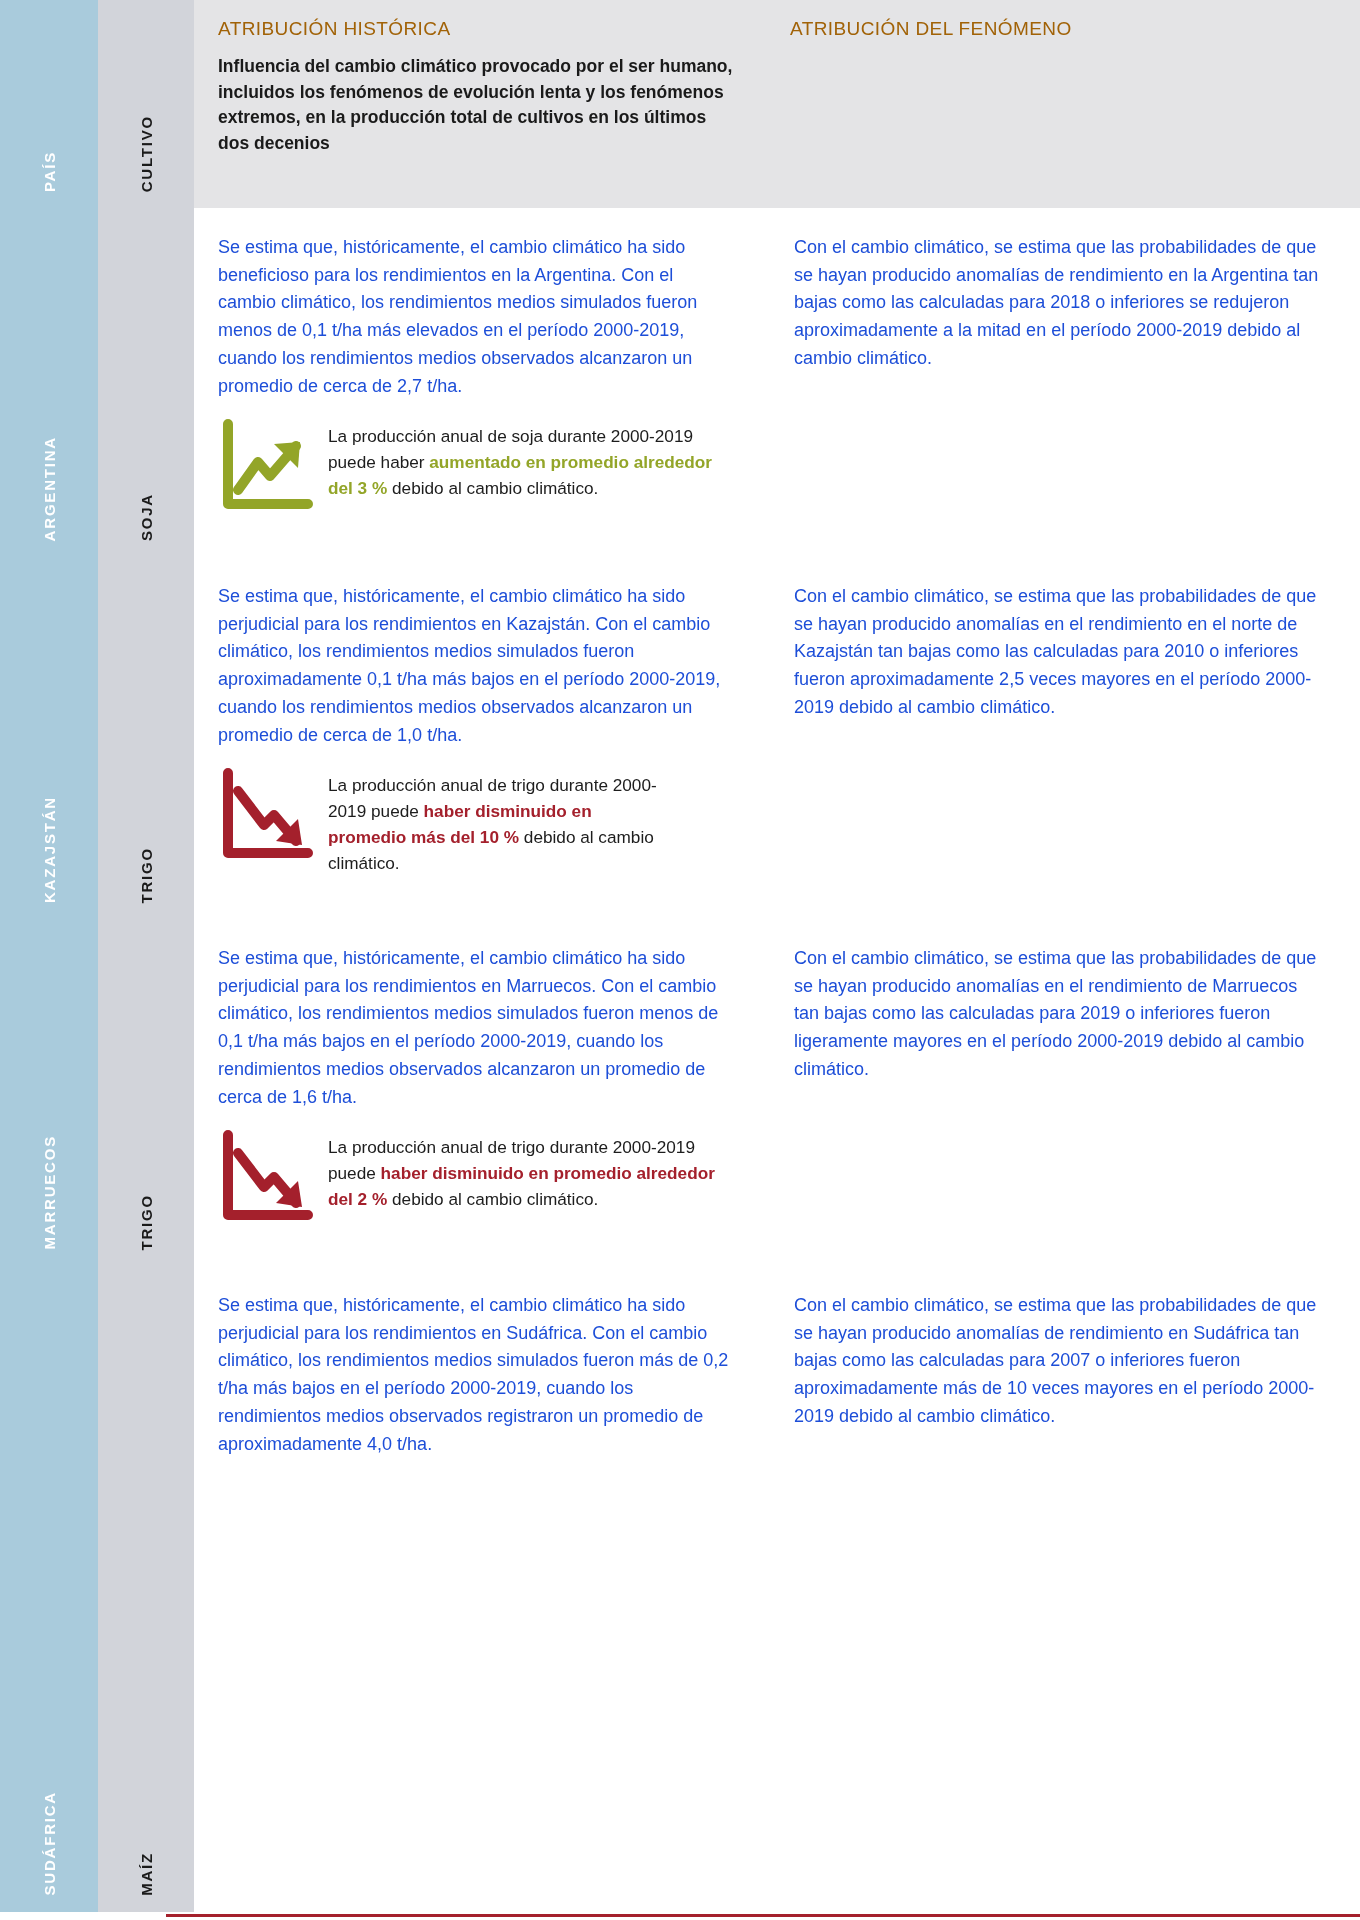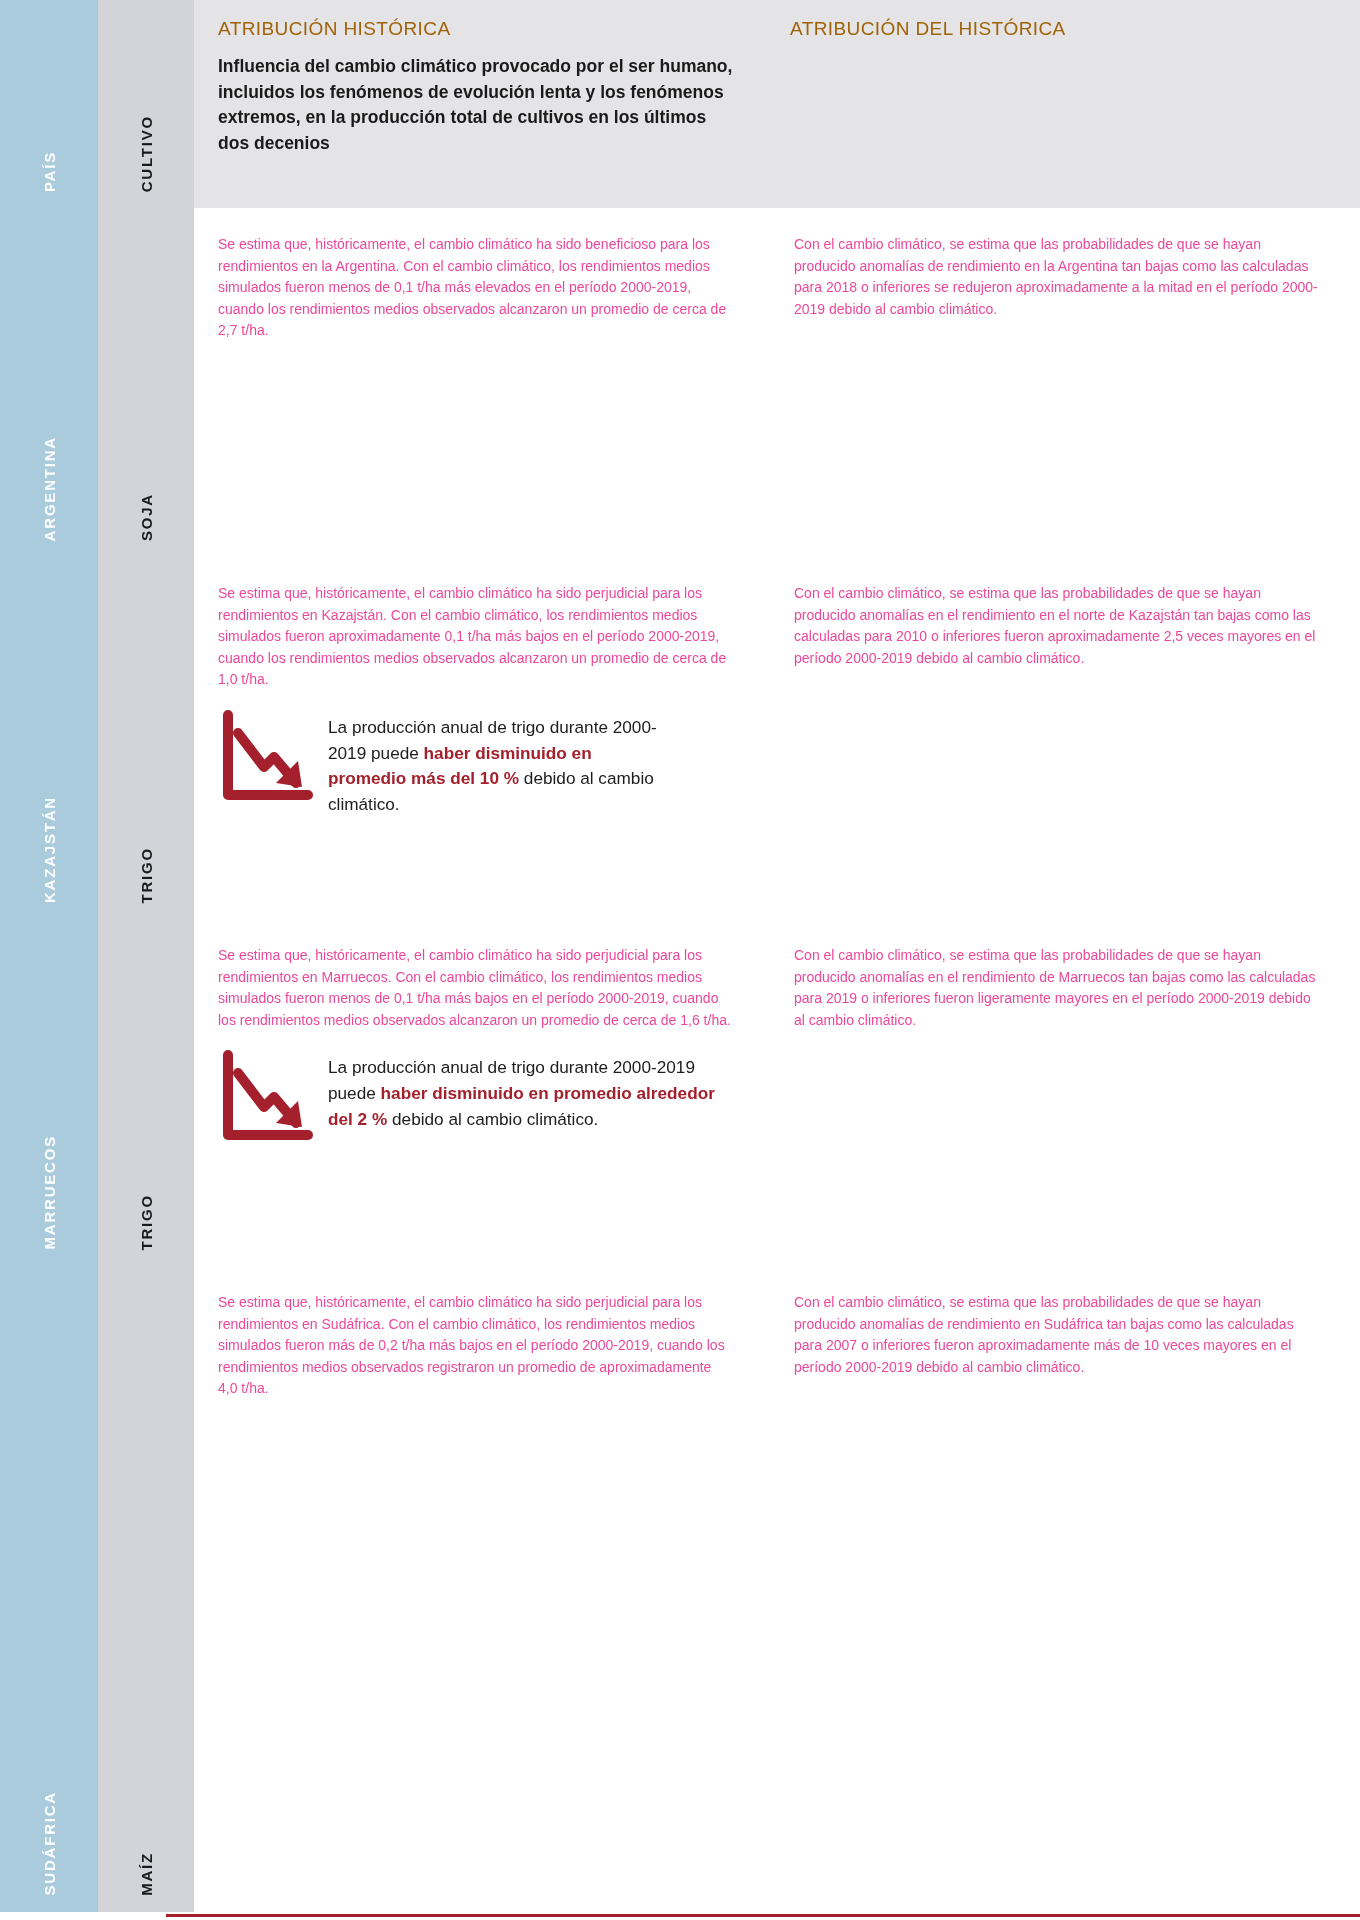--- a/index.html
+++ b/index.html
@@ -97,23 +97,23 @@
   .body-row .col-hist,
   .body-row .col-event   { background: #ffffff; }
 
   .row-argentina  { height: 349px; }
   .row-kazajstan  { height: 362px; }
   .row-marruecos  { height: 347px; }
   .row-sudafrica  { height: 646px; }
 
   .cell-text {
     padding: 26px 34px 0 24px;
-    font-size: 14px;
+    font-size: 18px;
     line-height: 1.54;
-    color: #ec4899;
+    color: #1d4ed8;
   }
   .col-event .cell-text { padding-left: 28px; padding-right: 36px; }
 
   
   .rowsep {
     position: absolute;
     left: 194px;
     right: 0;
     top: 0;
     height: 1px;
@@ -176,40 +176,50 @@
 
     <div class="col-hist">
       <div class="head-inner">
         <div class="head-kicker">ATRIBUCIÓN HISTÓRICA</div>
         <div class="head-desc">Influencia del cambio climático provocado por el ser humano, incluidos los fenómenos de evolución lenta y los fenómenos extremos, en la producción total de cultivos en los últimos dos decenios</div>
       </div>
     </div>
 
     <div class="col-event">
       <div class="head-inner">
-        <div class="head-kicker">ATRIBUCIÓN DEL HISTÓRICA</div>
+        <div class="head-kicker">ATRIBUCIÓN DEL FENÓMENO</div>
       </div>
     </div>
   </div>
 
   <div class="body-row row-argentina">
     <div class="col-country">
       <div class="vlabel-wrap">
         <span class="vtext country-body">ARGENTINA</span>
       </div>
     </div>
     <div class="col-crop">
       <div class="vlabel-wrap">
         <span class="vtext crop-body">SOJA</span>
       </div>
     </div>
 
     <div class="col-hist">
       <div class="cell-text">Se estima que, históricamente, el cambio climático ha sido beneficioso para los rendimientos en la Argentina. Con el cambio climático, los rendimientos medios simulados fueron menos de 0,1 t/ha más elevados en el período 2000-2019, cuando los rendimientos medios observados alcanzaron un promedio de cerca de 2,7 t/ha.</div>
 
+      <div class="callout">
+        <span class="ico">
+          <svg viewBox="0 0 96 96">
+            <path d="M10 6 L10 86 L90 86" fill="none" stroke="#93a528" stroke-width="10" stroke-linecap="round" stroke-linejoin="round"></path>
+            <path d="M20 72 L40 44 L52 58 L78 28" fill="none" stroke="#93a528" stroke-width="10" stroke-linecap="round" stroke-linejoin="round"></path>
+            <path d="M56 26 L82 24 L80 50 Z" fill="#93a528"></path>
+          </svg>
+        </span>
+        <span class="ctext"><span>La producción anual de soja durante 2000-2019 puede haber </span><span class="hl-up">aumentado en promedio alrededor del 3 %</span><span> debido al cambio climático.</span></span>
+      </div>
     </div>
 
     <div class="col-event">
       <div class="cell-text">Con el cambio climático, se estima que las probabilidades de que se hayan producido anomalías de rendimiento en la Argentina tan bajas como las calculadas para 2018 o inferiores se redujeron aproximadamente a la mitad en el período 2000-2019 debido al cambio climático.</div>
     </div>
   </div>
 
   <div class="body-row row-kazajstan">
     <div class="rowsep"></div>
 

